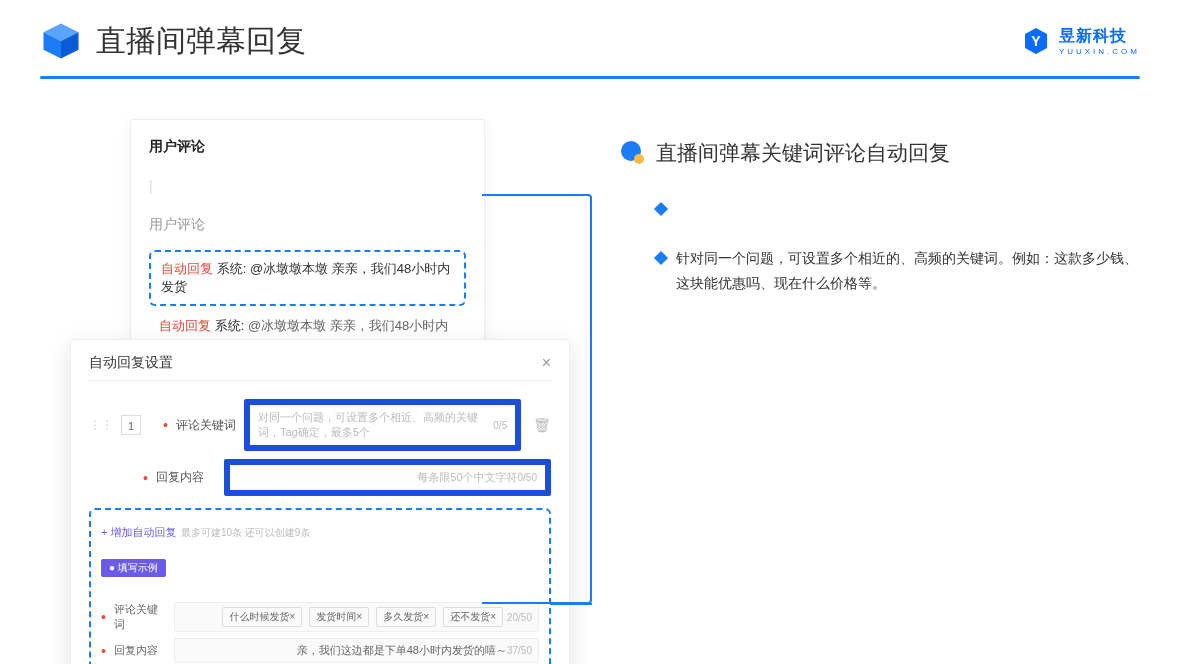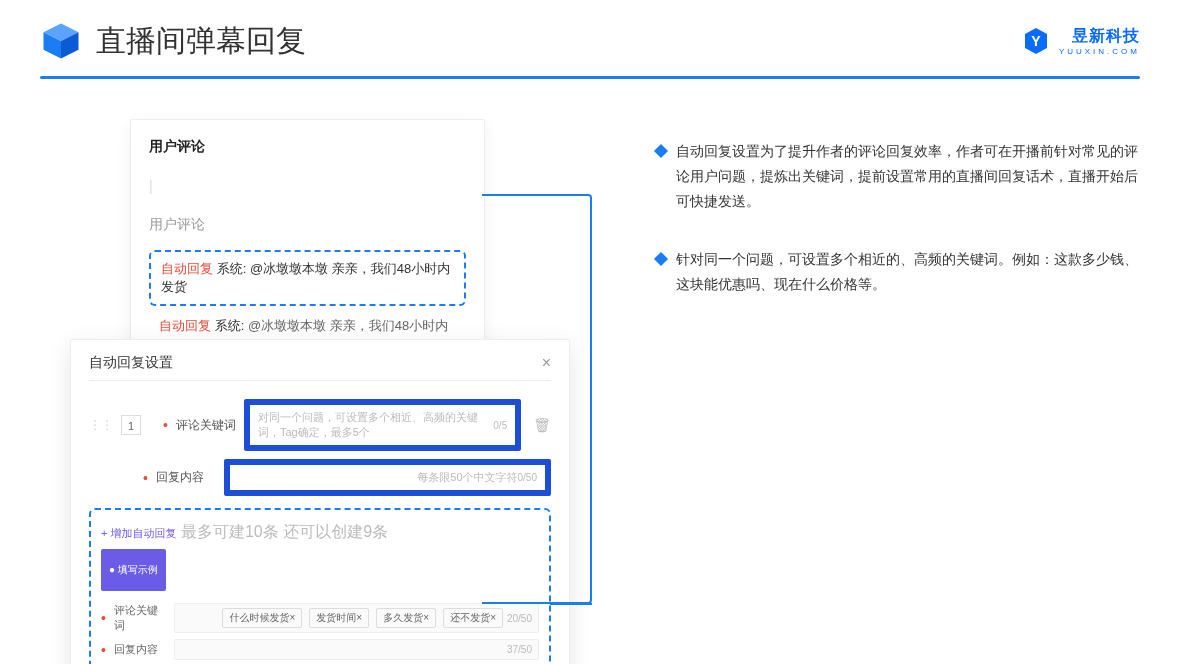--- a/index.html
+++ b/index.html
@@ -1,18 +1,18 @@
 <!DOCTYPE html>
 <html><head>
 <meta charset="utf-8">
 <style>
   * { margin: 0; padding: 0; box-sizing: border-box; }
   body { font-family: "Microsoft YaHei", sans-serif; width: 1180px; height: 664px; background: #fff; position: relative; overflow: hidden; }
 
-  .header { display: flex; align-items: center; padding: 20px 40px 10px 40px; text-align: right; }
+  .header { display: flex; align-items: center; padding: 20px 40px 10px 40px; }
   .header-icon { width: 42px; height: 42px; margin-right: 14px; }
   .header-title { font-size: 30px; color: #333; font-weight: 400; }
   .header-brand { margin-left: auto; display: flex; align-items: center; gap: 8px; }
   .brand-icon { width: 30px; height: 30px; }
   .brand-text { font-size: 16px; font-weight: 700; color: #0a6cff; letter-spacing: 1px; }
   .brand-sub { font-size: 8px; color: #0a6cff; letter-spacing: 3px; }
   .divider { height: 3px; background: linear-gradient(to right, #1b7df6, #1b7df6); margin: 4px 40px 0 40px; border-radius: 2px; }
 
   .content { display: flex; padding: 40px 40px 0 70px; gap: 40px; }
 
@@ -34,22 +34,22 @@
   .row { display: flex; align-items: center; gap: 8px; font-size: 12px; margin-bottom: 8px; }
   .row-num { width: 20px; height: 20px; border: 1px solid #ddd; text-align: center; line-height: 20px; font-size: 11px; color: #666; }
   .dot { color: #e74c3c; font-size: 14px; }
   .label { color: #555; width: 60px; flex-shrink: 0; }
   .input-box { flex: 1; border: 6px solid #1d4ed8; border-radius: 2px; padding: 5px 8px; color: #bbb; font-size: 11px; display: flex; justify-content: flex-end; align-items: center; }
   .count { color: #bbb; font-size: 10px; }
   .trash { color: #bbb; font-size: 14px; margin-left: 4px; }
 
   .dashed-box { border: 2px dashed #1b7df6; border-radius: 6px; padding: 12px 10px; margin-top: 12px; }
   .add-link { color: #6b5ce7; font-size: 11px; }
-  .hint { color: #bbb; font-size: 16px; }
-  .badge { display: inline-block; background: #6b5ce7; color: #fff; font-size: 10px; padding: 14px 8px; border-radius: 2px; margin: 6px 0; }
+  .hint { color: #bbb; font-size: 10px; }
+  .badge { display: inline-block; background: #6b5ce7; color: #fff; font-size: 10px; padding: 2px 8px; border-radius: 2px; margin: 19px 0; }
   .tag-pill { display: inline-block; border: 1px solid #ddd; border-radius: 2px; padding: 2px 6px; font-size: 10px; color: #666; margin-right: 4px; }
   .example-row { display: flex; align-items: center; gap: 8px; font-size: 11px; margin-top: 6px; }
   .example-label { color: #666; width: 52px; flex-shrink: 0; }
   .example-box { flex: 1; border: 1px solid #eee; border-radius: 2px; padding: 4px 6px; display: flex; justify-content: flex-end; align-items: center; background: #fafafa; }
 
   .connector1 { position: absolute; top: 75px; left: 412px; width: 110px; height: 410px; border-top: 2px solid #1b7df6; border-right: 2px solid #1b7df6; border-bottom: 2px solid #1b7df6; border-radius: 0 4px 4px 0; pointer-events: none; z-index: 5; }
   .connector1b { position: absolute; top: 484px; left: 480px; width: 42px; border-top: 2px solid #1b7df6; pointer-events: none; z-index: 5;}
 
   .right { flex: 1; padding-top: 20px; }
   .section-head { display: flex; align-items: center; gap: 10px; margin-bottom: 30px; }
@@ -145,31 +145,38 @@
               <span class="tag-pill">多久发货×</span>
               <span class="tag-pill">还不发货×</span>
             </span>
             <span class="count">20/50</span>
           </div>
         </div>
         <div class="example-row">
           <span class="dot">•</span>
           <span class="example-label">回复内容</span>
           <div class="example-box">
+            <span style="color:#666;">亲，我们这边都是下单48小时内发货的嘻～</span>
             <span class="count">37/50</span>
           </div>
         </div>
       </div>
       <div style="text-align:right; padding-right:4px; margin-top:4px;"><span class="count">/50</span></div>
     </div>
   </div>
 
   <div class="right">
+    <div class="section-head">
+      <svg class="bubble-icon" viewBox="0 0 26 26">
+        <circle cx="11" cy="11" r="10" fill="#1b7df6"></circle>
+        <circle cx="19" cy="19" r="5" fill="#ffb948"></circle>
+      </svg>
+      <div class="section-title">直播间弹幕关键词评论自动回复</div>
+    </div>
     <div class="bullet-item">
       <div class="diamond"></div>
-      <div>自动回复设置为了提升作者的评论回复效率，作者可在开播前针对常见的评论用户问题，提炼出关键词，提前设置常用的直播间回复话术，直播开始后可快捷发送。</div>
     </div>
     <div class="bullet-item">
       <div class="diamond"></div>
       <div>针对同一个问题，可设置多个相近的、高频的关键词。例如：这款多少钱、这块能优惠吗、现在什么价格等。</div>
     </div>
   </div>
 </div>
 
 </body></html>

